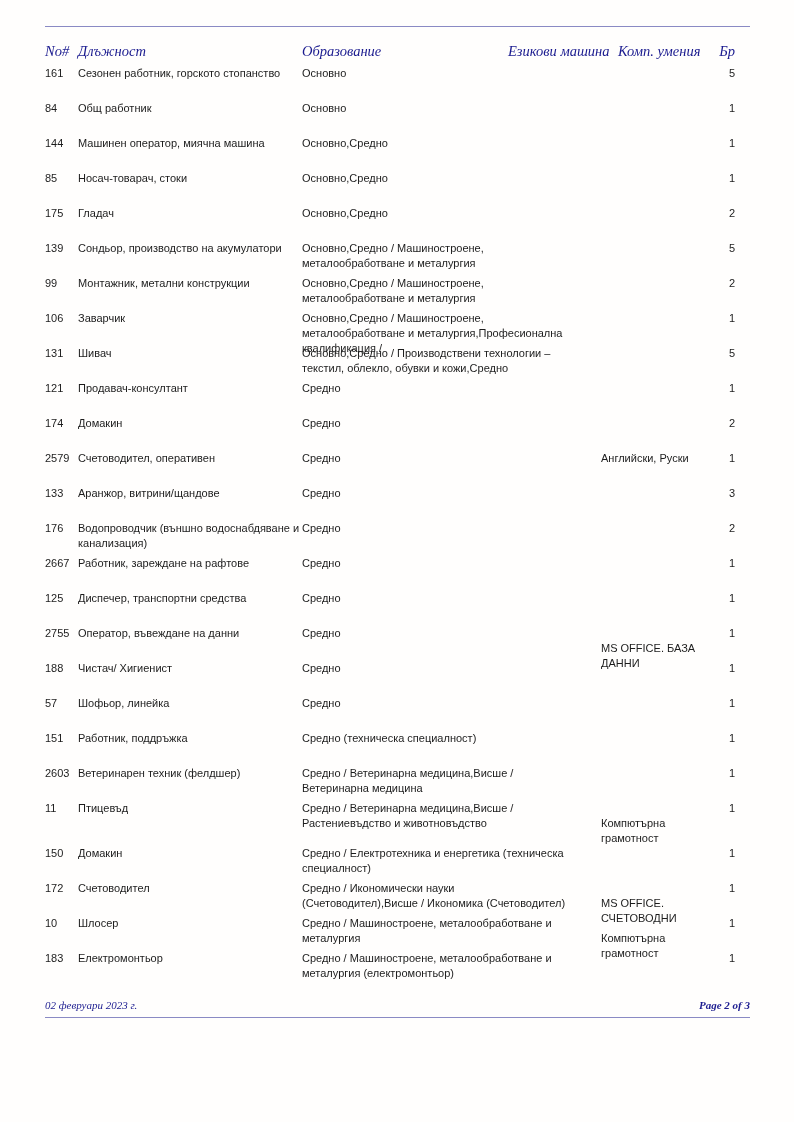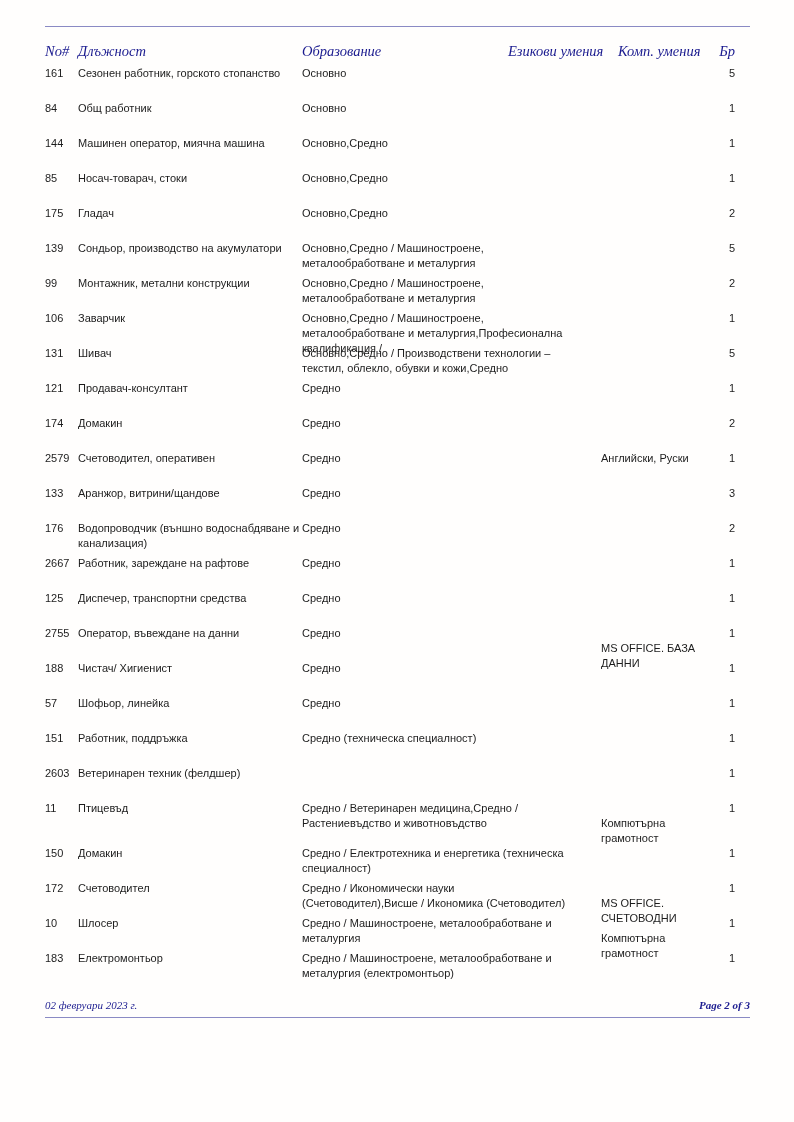--- a/index.html
+++ b/index.html
@@ -47,21 +47,21 @@
 <body>
 
 <div class="page">
 
   <div class="rule rule-top"></div>
 
   <div class="header-row">
     <span class="hcell h-no">No#</span>
     <span class="hcell h-pos">Длъжност</span>
     <span class="hcell h-edu">Образование</span>
-    <span class="hcell h-lang">Езикови умения</span>
+    <span class="hcell h-lang">Езикови машина</span>
     <span class="hcell h-comp">Комп. умения</span>
     <span class="hcell h-count">Бр</span>
   </div>
 
   <div class="table-body">
       <div class="row">
         <div class="cell c-no">161</div>
         <div class="cell c-pos">Сезонен работник, горското стопанство</div>
         <div class="cell c-edu">Основно</div>
         <div class="cell c-count">5</div>
@@ -178,26 +178,27 @@
       </div>
       <div class="row">
         <div class="cell c-no">151</div>
         <div class="cell c-pos">Работник, поддръжка</div>
         <div class="cell c-edu">Средно (техническа специалност)</div>
         <div class="cell c-count">1</div>
       </div>
       <div class="row">
         <div class="cell c-no">2603</div>
         <div class="cell c-pos">Ветеринарен техник (фелдшер)</div>
+        <div class="cell c-edu">Средно / Ветеринарна медицина,Висше / Ветеринарна медицина</div>
         <div class="cell c-count">1</div>
       </div>
       <div class="row tall">
         <div class="cell c-no">11</div>
         <div class="cell c-pos">Птицевъд</div>
-        <div class="cell c-edu">Средно / Ветеринарен медицина,Средно / Растениевъдство и животновъдство</div>
+        <div class="cell c-edu">Средно / Ветеринарна медицина,Висше / Растениевъдство и животновъдство</div>
         <div class="cell c-comp">Компютърна грамотност</div>
         <div class="cell c-count">1</div>
       </div>
       <div class="row">
         <div class="cell c-no">150</div>
         <div class="cell c-pos">Домакин</div>
         <div class="cell c-edu">Средно / Електротехника и енергетика (техническа специалност)</div>
         <div class="cell c-count">1</div>
       </div>
       <div class="row">

